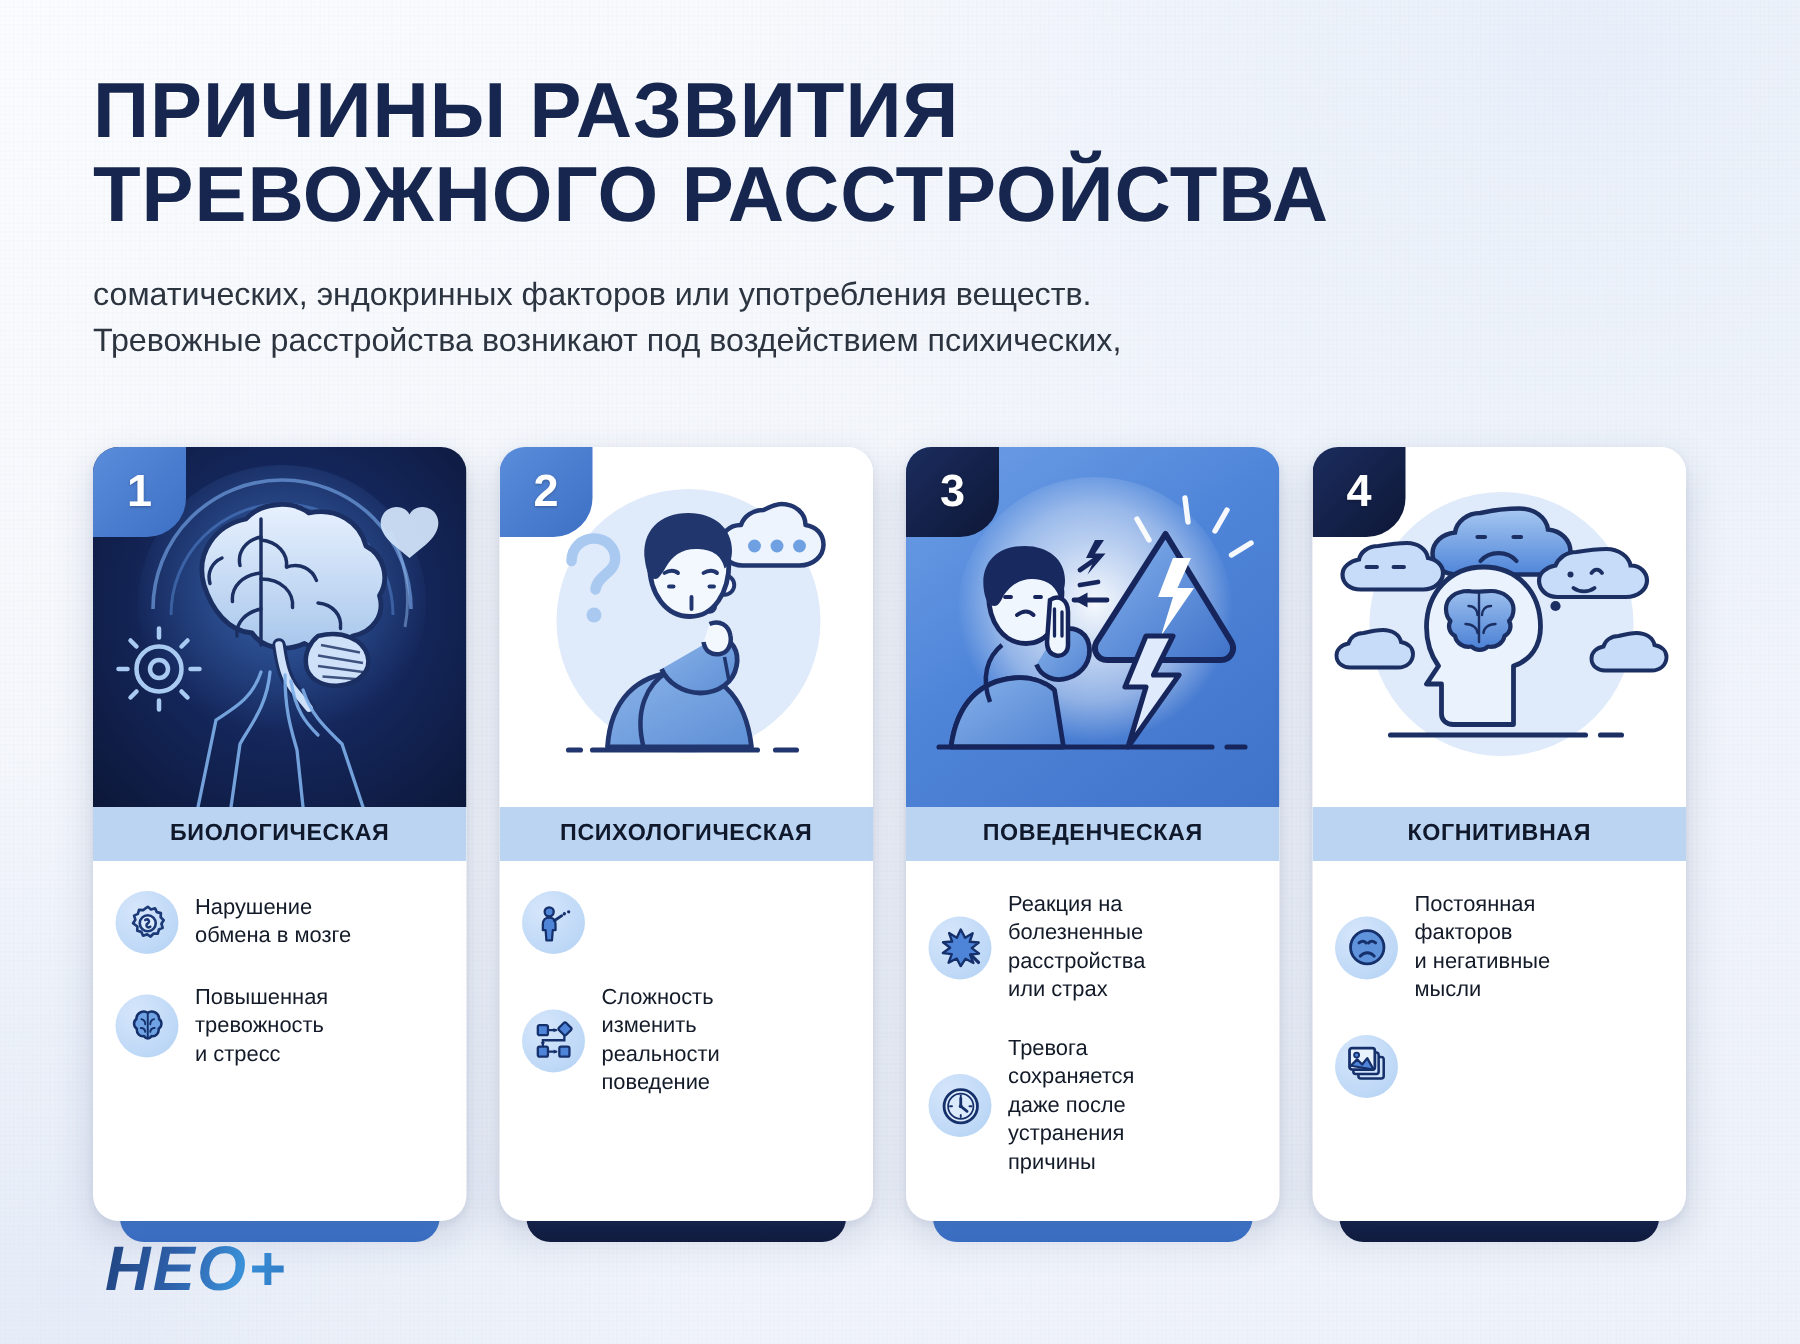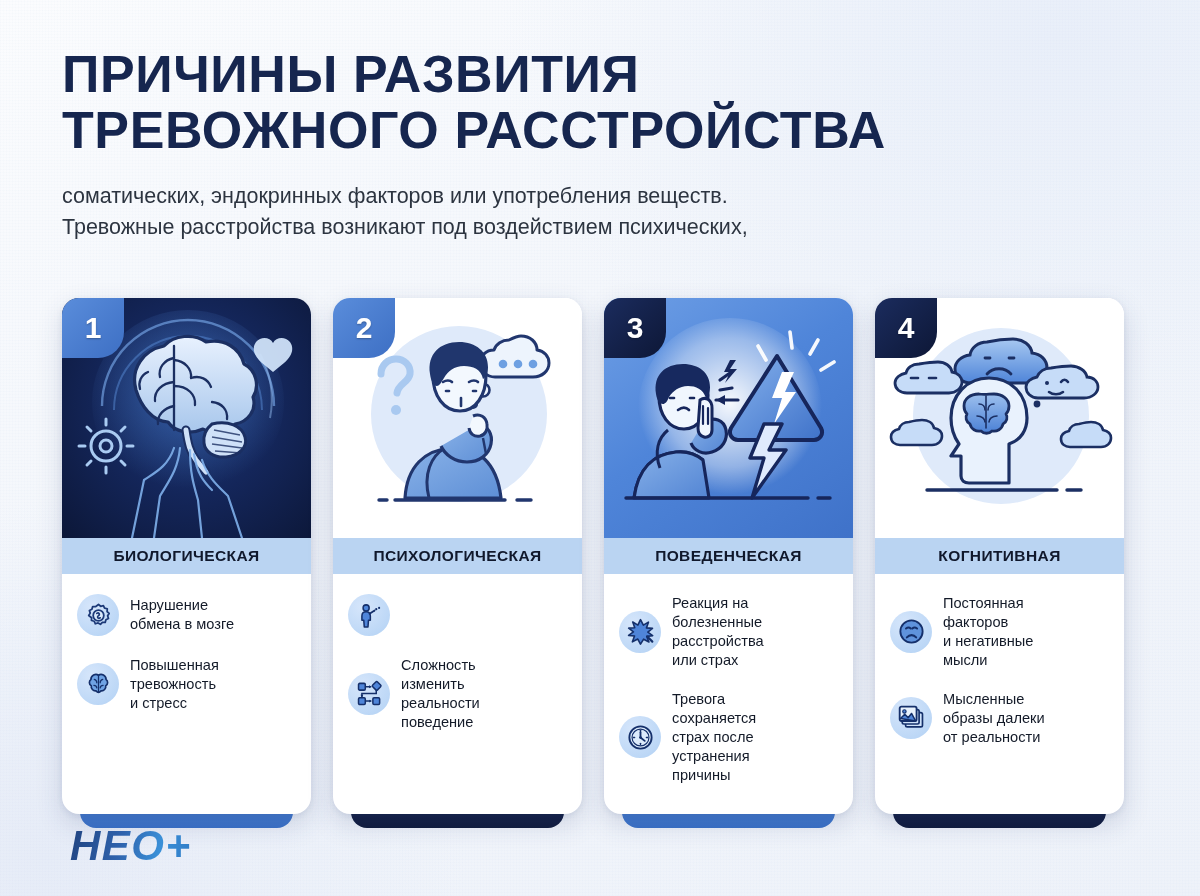--- a/index.html
+++ b/index.html
@@ -493,21 +493,21 @@
               <g stroke="#15306b" stroke-width="2.2" stroke-linecap="round">
                 <path d="M16 16V9.8"></path>
                   <path d="M16 16l5 4"></path>
               </g>
               <circle cx="16" cy="16" r="1.5" fill="#15306b"></circle>
             </svg>
           </span>
           <span class="bullet-text">
             <span>Тревога</span>
             <span>сохраняется</span>
-            <span>страх после</span>
+            <span>даже после</span>
             <span>устранения</span>
             <span>причины</span>
           </span>
         </div>
       </div>
     </div>
   </div>
 
   <div class="card-slot">
     <div class="card-foot navy"></div>
@@ -610,25 +610,20 @@
         <div class="bullet">
           <span class="bullet-ico">
             <svg width="27" height="27" viewBox="0 0 32 32">
               <rect x="9" y="9" width="20" height="17" rx="2" fill="#cfe2fa" stroke="#15306b" stroke-width="2"></rect>
               <rect x="5" y="5.5" width="20" height="17" rx="2" fill="#cfe2fa" stroke="#15306b" stroke-width="2"></rect>
               <rect x="2" y="2" width="20" height="17" rx="2" fill="#e8f2fd" stroke="#15306b" stroke-width="2.2"></rect>
               <circle cx="7.6" cy="7.6" r="2" fill="#4f85d9" stroke="#15306b" stroke-width="1.4"></circle>
               <path d="M3 16l5-5 4 4 4-5 5 9z" fill="#4f85d9" stroke="#15306b" stroke-width="1.8" stroke-linejoin="round"></path>
             </svg>
           </span>
-          <span class="bullet-text">
-            <span>Мысленные</span>
-            <span>образы далеки</span>
-            <span>от реальности</span>
-          </span>
         </div>
       </div>
     </div>
   </div>
 
 </div>
 
 <div class="logo">НЕО+</div>
 
 </body></html>

